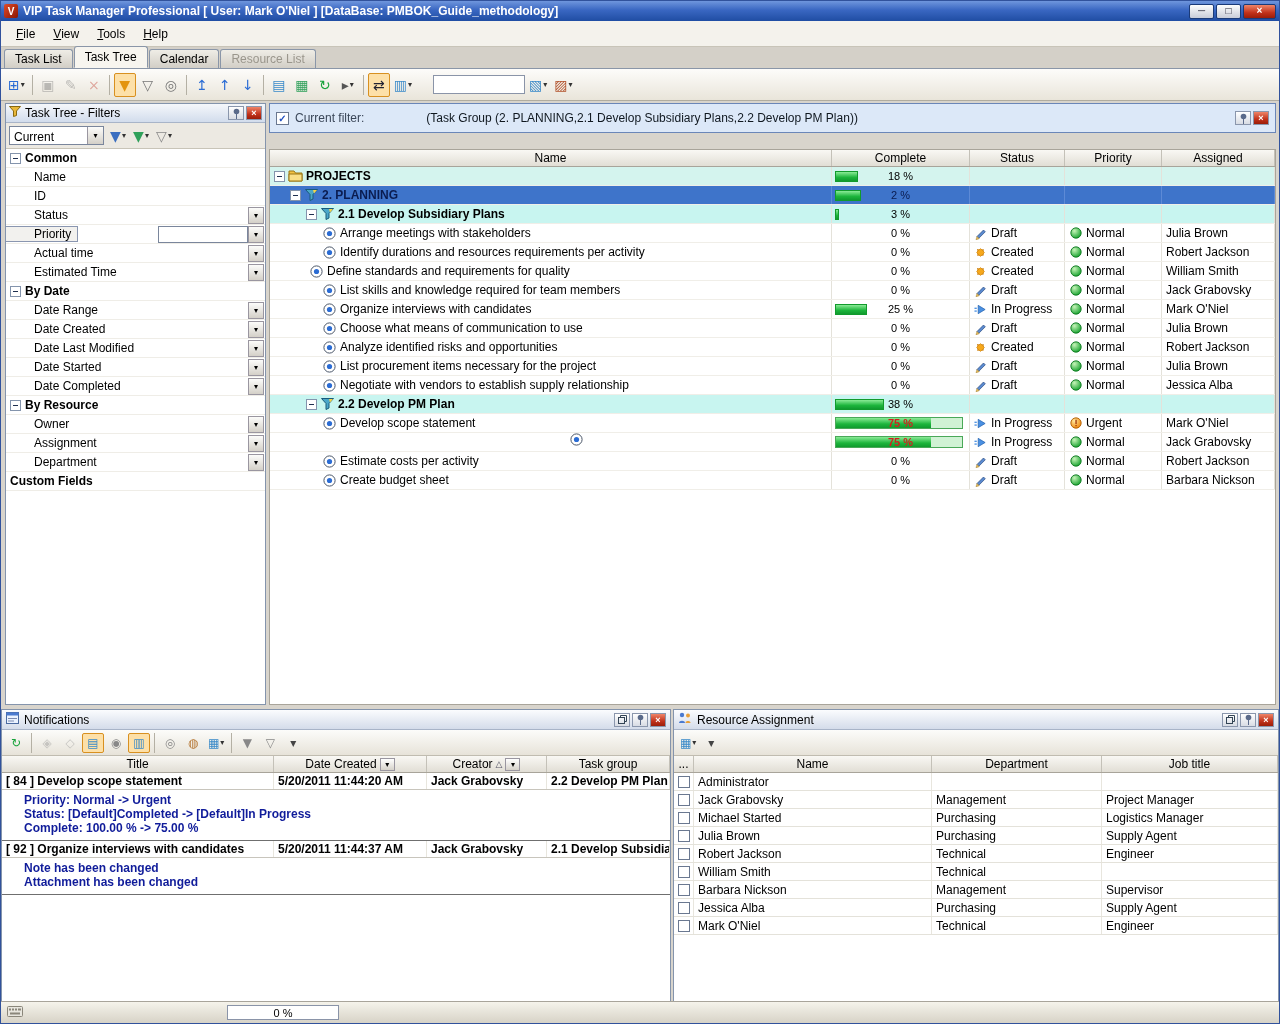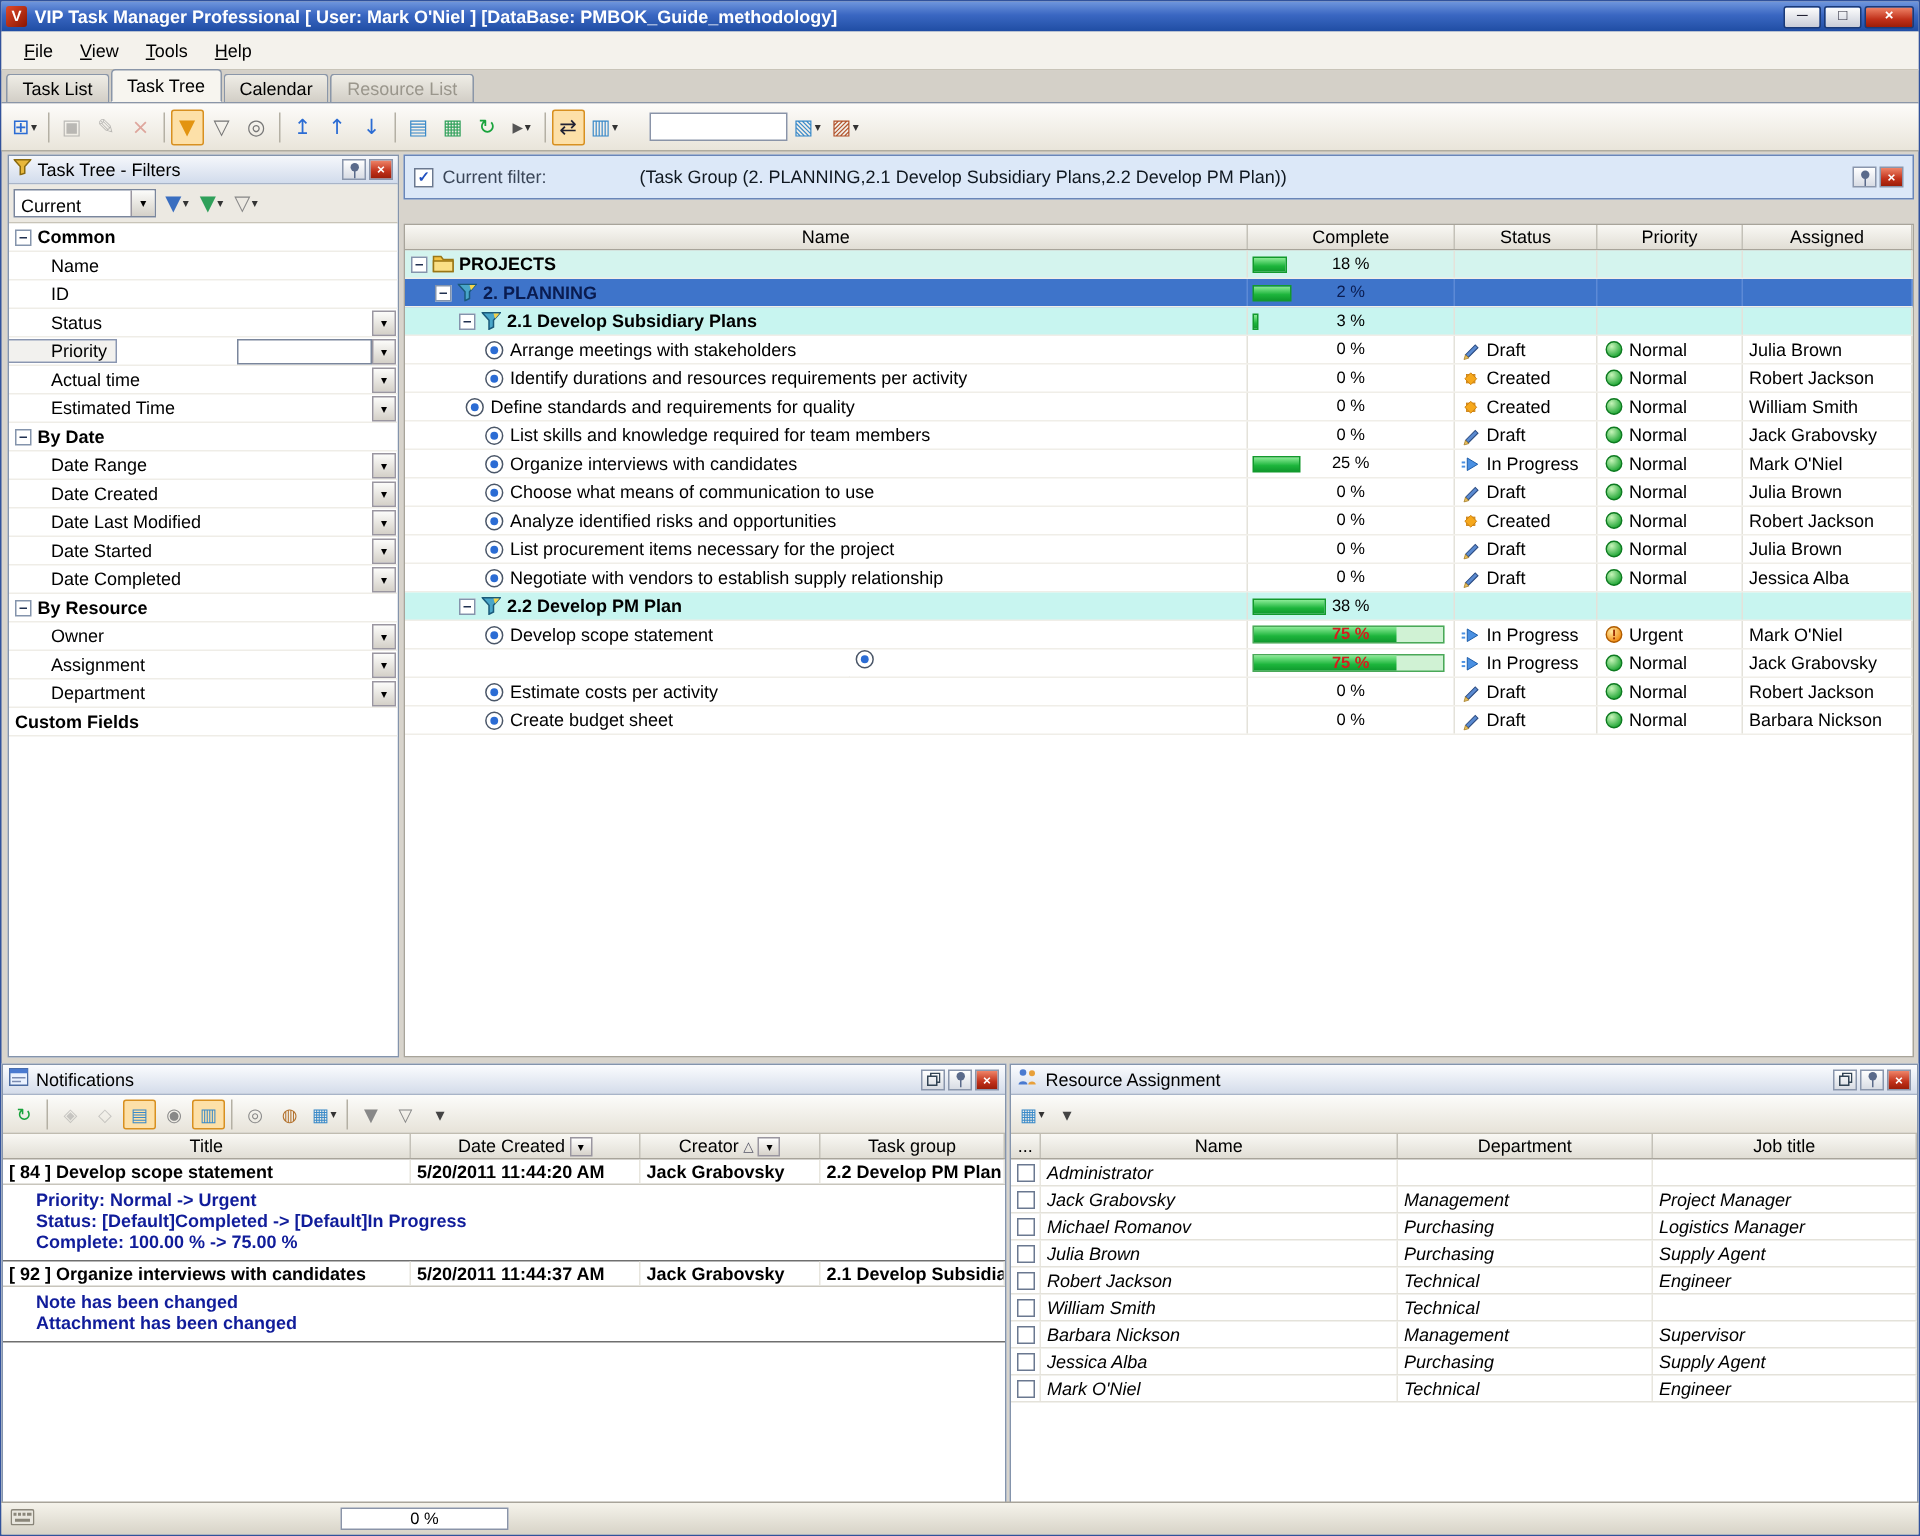--- a/index.html
+++ b/index.html
@@ -138,21 +138,21 @@
   .sort { font-size:9px; color:#556; }
   .n-body { flex:1; overflow:hidden; }
   .n-titlerow { display:flex; height:17px; font-weight:bold; border-bottom:1px solid #c8c5bc; }
   .nc { padding:0 4px; overflow:hidden; white-space:nowrap; border-right:1px solid #e8e6de;
     display:flex; align-items:center; }
   .nc.n0 { width:272px; } .nc.n1 { width:153px; } .nc.n2 { width:120px; } .nc.n3 { flex:1; }
   .n-details { padding:3px 0 5px 22px; border-bottom:1px solid #6f6f6f; }
   .n-detail-line { color:#101c9a; font-weight:bold; line-height:14px; }
   .r0 { width:20px; } .r1 { width:238px; } .r2 { width:170px; } .r3 { flex:1; }
   .r-body { flex:1; overflow:hidden; }
-  .r-row { display:flex; height:18px; border-bottom:1px solid #e4e2da;font-style:italic; }
+  .r-row { display:flex; height:18px; border-bottom:1px solid #e4e2da; }
   .rc { border-right:1px solid #e8e6de; display:flex; align-items:center; padding:0 4px;
     overflow:hidden; white-space:nowrap; }
   .rc.r0 { justify-content:center; padding:0; }
   .rc .checkbox { width:12px; height:12px; }
 
   
   .statusbar { position:absolute; left:0; right:0; bottom:0; height:22px;
     background:linear-gradient(#f5f3eb,#d7d3c7); border-top:1px solid #a8a49a;
     display:flex; align-items:center; padding:0 6px; }
   .progress { margin-left:204px; width:112px; height:15px; border:1px solid #8a94a8; background:#fff;
@@ -1195,21 +1195,21 @@
               <span class="checkbox"></span>
             </div>
             <div class="rc r1">Jack Grabovsky</div>
             <div class="rc r2">Management</div>
             <div class="rc r3">Project Manager</div>
           </div>
           <div class="r-row">
             <div class="rc r0">
               <span class="checkbox"></span>
             </div>
-            <div class="rc r1">Michael Romanov</div>
+            <div class="rc r1">Michael Started</div>
             <div class="rc r2">Purchasing</div>
             <div class="rc r3">Logistics Manager</div>
           </div>
           <div class="r-row">
             <div class="rc r0">
               <span class="checkbox"></span>
             </div>
             <div class="rc r1">Julia Brown</div>
             <div class="rc r2">Purchasing</div>
             <div class="rc r3">Supply Agent</div>

